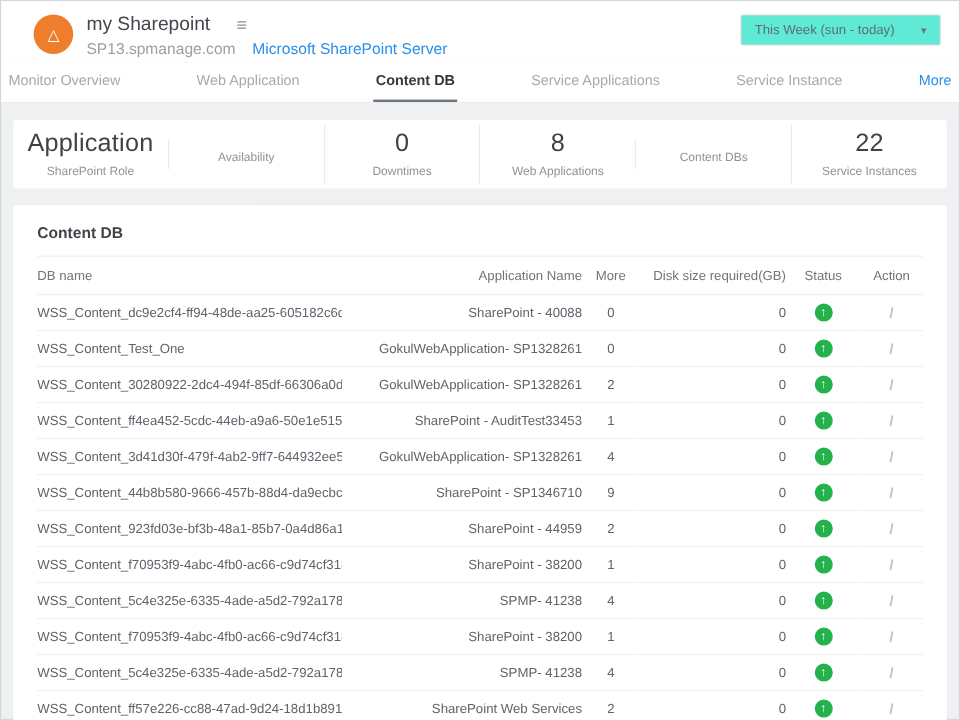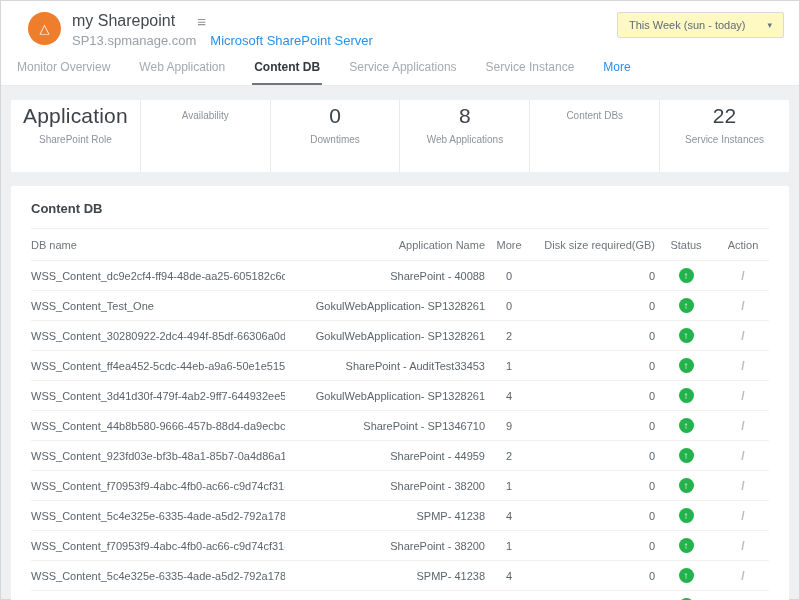--- a/index.html
+++ b/index.html
@@ -8,36 +8,36 @@
   .frame { width: 800px; height: 600px; border: 1px solid #d4d7d9; background: #eef0f2; }
 
   
   .topbar { background: #fff; padding: 11px 15px 4px 27px; display: flex; align-items: flex-start; position: relative; }
   .logo { width: 33px; height: 33px; border-radius: 50%; background: #ee7d2c; color: #fff;
           display: flex; align-items: center; justify-content: center; font-size: 13px; margin-right: 11px; }
   .title-row { font-size: 16px; color: #43484e; display: flex; align-items: center; gap: 22px; }
   .hamburger { color: #8d939a; font-size: 15px; cursor: pointer; }
   .sub-row { margin-top: 3px; font-size: 13px; color: #9aa0a6; display: flex; gap: 14px; }
   .sub-row a { color: #2a8fe8; text-decoration: none; cursor: pointer; }
-  .dropdown { position: absolute; right: 15px; top: 11px; background: #fef9c3; border: 1px solid #d8dbde;
+  .dropdown { position: absolute; right: 15px; top: 11px; background: #5eead4; border: 1px solid #d8dbde;
               border-radius: 2px; padding: 6px 11px; font-size: 11px; color: #5f6b76;
               display: flex; align-items: center; cursor: pointer; }
   .dropdown .caret { margin-left: 22px; color: #6e757c; font-size: 9px; }
 
   
-  .tabbar { background: #fff; display: flex; gap: 25px; padding: 0 14px; border-bottom: 1px solid #e9ebed; }
+  .tabbar { background: #fff; display: flex; gap: 25px; padding: 0 4px; border-bottom: 1px solid #e9ebed; justify-content: space-between; }
   .tab { font-size: 12px; color: #a4aab0; padding: 8px 2px 9px; cursor: pointer; border-bottom: 2px solid transparent; }
   .tab.active { color: #33383d; font-weight: bold; border-bottom-color: #70767c; }
   .tab.link { color: #2a8fe8; }
 
   
   .content { padding: 14px 10px; }
 
   
-  .stats-card { background: #fff; border-radius: 2px; height: 72px; display: flex; margin-bottom: 14px; }
+  .stats-card { background: #fff; border-radius: 2px; height: 57px; display: flex; align-items: center; margin-bottom: 14px; }
   .stat { flex: 1; text-align: center; padding: 4px 0; }
   .stat + .stat { border-left: 1px solid #e8eaec; }
   .stat-value { font-size: 21px; color: #3c4248; letter-spacing: 0.2px; }
   .stat-value .suffix { font-size: 10px; color: #6e757c; margin-left: 2px; }
   .stat-label { font-size: 10px; color: #8d939a; margin-top: 6px; }
 
   
   .table-card { background: #fff; border-radius: 2px; padding: 13px 20px 22px; min-height: 408px; }
   .card-title { font-size: 13px; font-weight: bold; color: #40454a; padding: 2px 0 12px; border-bottom: 1px solid #eceef0; }
   table { width: 100%; border-collapse: collapse; font-size: 11px; table-layout: fixed; }

